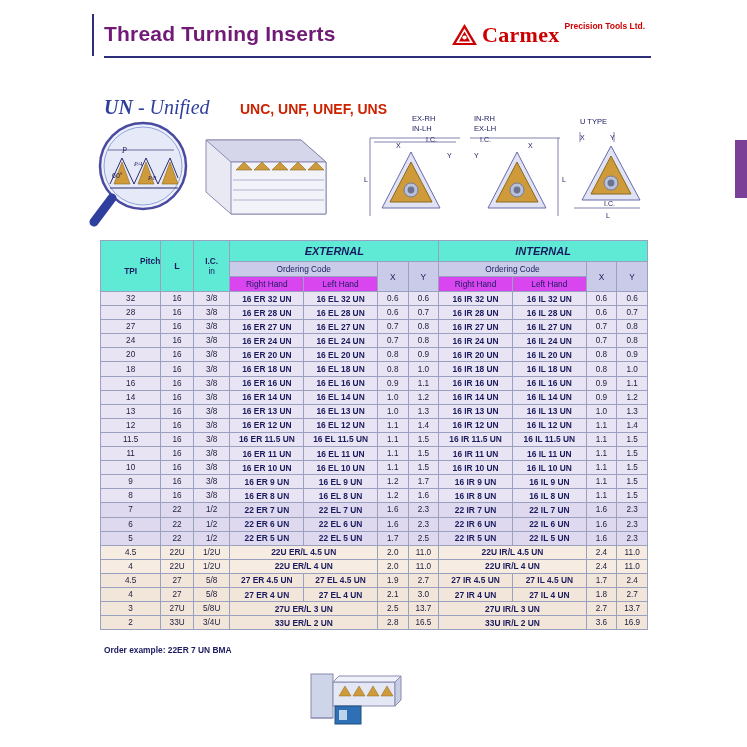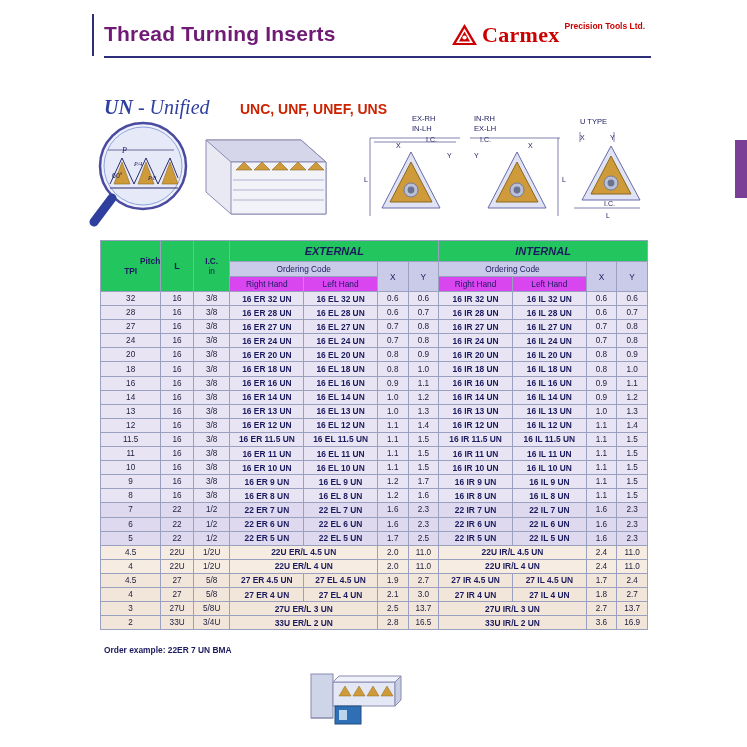--- a/index.html
+++ b/index.html
@@ -45,21 +45,21 @@
   .illus{position:absolute;left:86px;top:118px;width:255px;height:110px;}
   .illus svg{display:block;}
 
   
   .diagrams{position:absolute;left:352px;top:112px;width:310px;height:116px;}
   .diagrams svg{display:block;}
 
   
   .tbl{position:absolute;left:100px;top:240px;width:548px;border-collapse:collapse;font-size:8.2px;}
   .tbl td,.tbl th{border:1px solid #9aa0c0;padding:0;text-align:center;vertical-align:middle;}
-  .hrow1 td{background:#22c55e;height:20px;font-style:italic;font-weight:bold;font-size:11px;color:#1a1a5e;}
+  .hrow1 td{background:#5eead4;height:20px;font-style:italic;font-weight:bold;font-size:11px;color:#1a1a5e;}
   .hrow2 td{background:#c9cbe8;height:14px;font-size:8.3px;color:#1a1a5e;}
   .hrow3 td{background:#d946ef;height:14px;font-size:8.3px;color:#1a1a5e;}
   .grp1 td{background:#e8e4f3;}
   .grp2 td{background:#ded9ef;}
   .grp3 td{background:#f6ece1;}
   .grp4 td{background:#f2e6da;}
   .code{font-weight:bold;font-size:8.4px;color:#1a1a5e;}
   .tbl tr{height:14.1px;}
   .dimcol{width:30px;}
   .oc{width:74px;}

